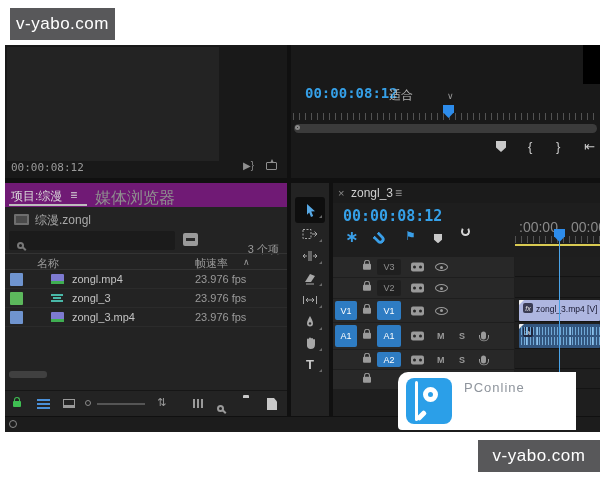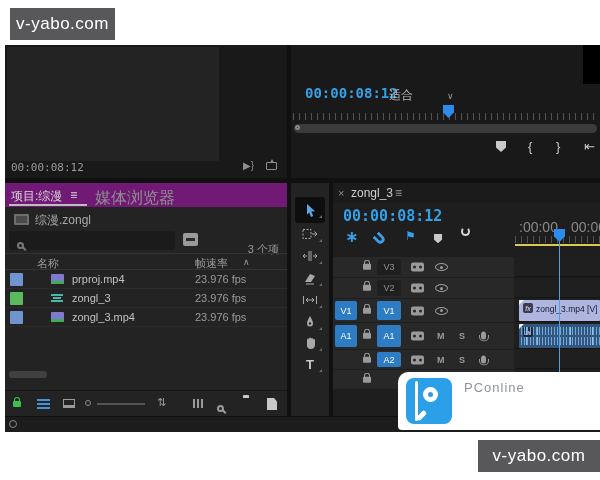--- a/index.html
+++ b/index.html
@@ -128,21 +128,21 @@
   .vlabel { position:absolute; left:17px; top:4px; font-size:8.5px; color:#16162e; white-space:nowrap; }
   .wave { position:absolute; left:2px; right:0; height:8px;
     background:repeating-linear-gradient(90deg,#6fa8d6 0 1px,transparent 1px 3px),
                repeating-linear-gradient(90deg,transparent 0 5px,#8fc0e8 5px 6px,transparent 6px 11px); }
   .tl-ph-line { left:226px; top:58px; bottom:0; width:1px; background:#4aa3e8; z-index:5; }
   .tl-ph-marker { left:221px; top:46px; z-index:6; }
 
   .bstrip { left:0; top:372px; width:595px; height:15px; background:#1c1c1c; }
 
   
-  .logo { left:398px; top:372px; width:202px; height:58px; background:#fff; border-radius:10px 0 0 4px; z-index:20; }
+  .logo { left:398px; top:372px; width:178px; height:58px; background:#fff; border-radius:10px 0 0 4px; z-index:20; }
   .book { left:8px; top:6px; width:46px; height:46px; background:#2b9fe8; border-radius:8px; }
   .book-slit { position:absolute; left:9px; top:3px; width:3px; height:40px; background:#fff; border-radius:2px; }
   .book-ring { position:absolute; left:17px; top:9px; width:15px; height:15px; border:5px solid #fff; border-radius:50%; }
   .book-handle { position:absolute; left:13px; top:32px; width:5px; height:11px; background:#fff; border-radius:2px; transform:rotate(45deg); }
   .brandtxt { left:66px; top:8px; font-size:13px; color:#8f959d; letter-spacing:1px; }
   .logotitle { left:63px; top:20px; font-size:28px; font-weight:bold; letter-spacing:2px;
     -webkit-text-stroke:1.2px #9aa2ac; color:transparent; }
 </style>
 </head>
 <body>
@@ -202,21 +202,21 @@
 
       <div class="a lhead">
         <span class="a" style="left:16px;top:2px;margin-left:16px;">名称</span>
         <span class="a" style="left:190px;top:2px;">帧速率</span>
         <span class="a" style="left:238px;top:3px;font-size:9px;">∧</span>
       </div>
 
       <div class="a row" style="top:87px;">
         <span class="a chip chip-blue"></span>
         <span class="a mov-ic"></span>
-        <span class="a iname">prproj.mp4</span>
+        <span class="a iname">zongl.mp4</span>
         <span class="a ifps">23.976 fps</span>
       </div>
       <div class="a row" style="top:106px;">
         <span class="a chip chip-green"></span>
         <span class="a seq-ic"></span>
         <span class="a iname">zongl_3</span>
         <span class="a ifps">23.976 fps</span>
       </div>
       <div class="a row" style="top:125px;">
         <span class="a chip chip-blue"></span>

